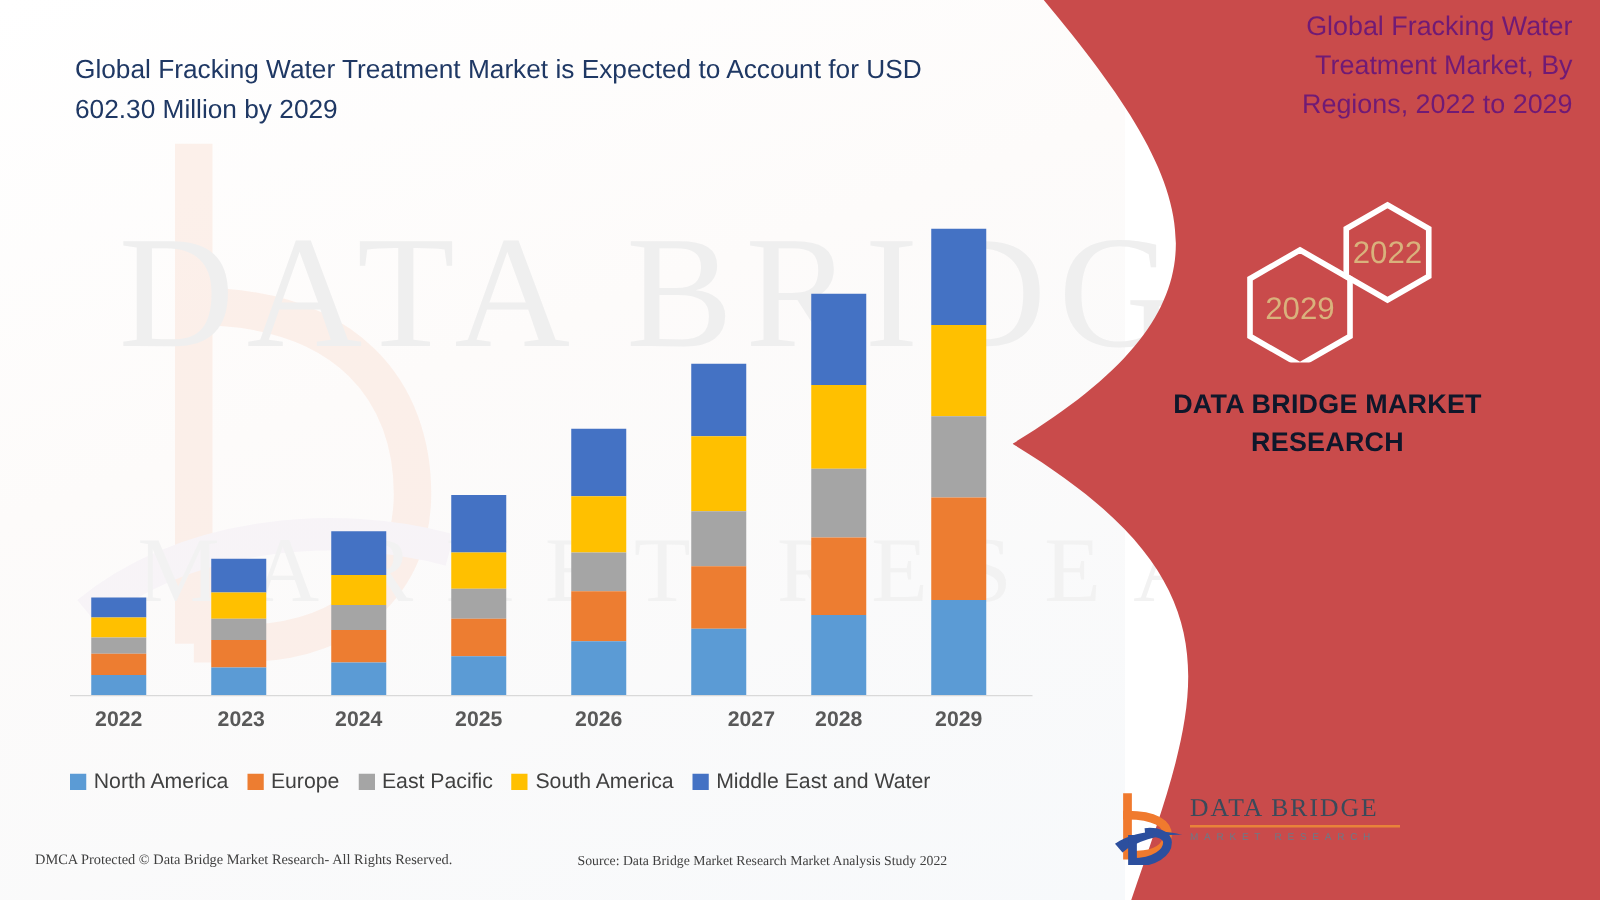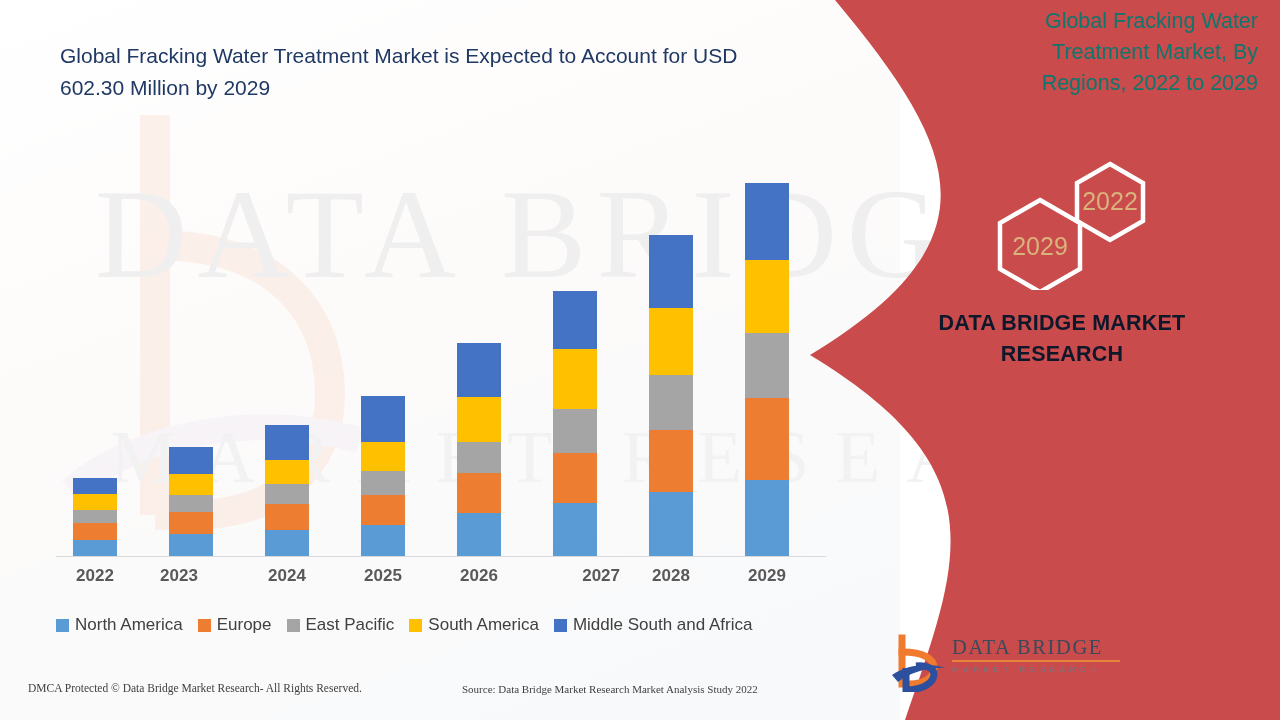--- a/index.html
+++ b/index.html
@@ -23,21 +23,21 @@
             font-size:74px;letter-spacing:26px;color:#f2f2f2;
             font-family:"Liberation Serif",serif;white-space:nowrap;
             line-height:1;user-select:none;}
 
   
   .red-panel{position:absolute;right:0;top:0;width:470px;height:720px;
              overflow:hidden;}
   .red-panel svg{display:block;}
 
   .rp-title{position:absolute;left:1000px;top:6px;width:258px;
-            text-align:right;color:#0f766e;font-size:21.5px;line-height:31px;
+            text-align:right;color:#701a75;font-size:21.5px;line-height:31px;
             font-weight:400;}
 
   .hexwrap{position:absolute;left:980px;top:150px;width:200px;height:140px;}
 
   .rp-brand{position:absolute;left:912px;top:308px;width:300px;
             text-align:center;color:#0f172a;font-size:21.5px;line-height:31px;
             font-weight:700;letter-spacing:.2px;}
 
   
   .logo{position:absolute;left:890px;top:632px;width:230px;height:62px;}
@@ -154,21 +154,21 @@
           <span class="seg" style="height: 77px; background: rgb(68, 114, 196);"></span>
           <span class="seg" style="height: 73px; background: rgb(255, 192, 0);"></span>
           <span class="seg" style="height: 65px; background: rgb(165, 165, 165);"></span>
           <span class="seg" style="height: 82px; background: rgb(237, 125, 49);"></span>
           <span class="seg" style="height: 76px; background: rgb(91, 155, 213);"></span>
         </div>
       </div>
     <div class="axis-line"></div>
     <div class="xlabels" id="xlabels">
         <div class="xlab" style="left: 50px;">2022</div>
-        <div class="xlab" style="left: 134px;">2023</div>
+        <div class="xlab" style="left: 148px;">2023</div>
         <div class="xlab" style="left: 242px;">2024</div>
         <div class="xlab" style="left: 338px;">2025</div>
         <div class="xlab" style="left: 434px;">2026</div>
         <div class="xlab" style="left: 530px; text-align: right;">2027</div>
         <div class="xlab" style="left: 626px;">2028</div>
         <div class="xlab" style="left: 722px;">2029</div>
       </div>
   </div>
 
   <div class="legend" id="legend">
@@ -183,21 +183,21 @@
       <div class="lg-item">
         <span class="lg-sw" style="background: rgb(165, 165, 165);"></span>
         <span class="lg-tx">East Pacific</span>
       </div>
       <div class="lg-item">
         <span class="lg-sw" style="background: rgb(255, 192, 0);"></span>
         <span class="lg-tx">South America</span>
       </div>
       <div class="lg-item">
         <span class="lg-sw" style="background: rgb(68, 114, 196);"></span>
-        <span class="lg-tx">Middle South and Africa</span>
+        <span class="lg-tx">Middle East and Water</span>
       </div>
     </div>
 
   <div class="foot-left">DMCA Protected © Data Bridge Market Research- All Rights Reserved.</div>
   <div class="foot-right">Source: Data Bridge Market Research Market Analysis Study 2022</div>
 
   <div class="red-panel">
     <svg width="470" height="720" viewBox="0 0 470 720">
       <path d="M470 0 L470 720 L95 720 C150 560 190 470 0 355 C190 240 150 150 25 0 Z" fill="#C94B4B"></path>
     </svg>

